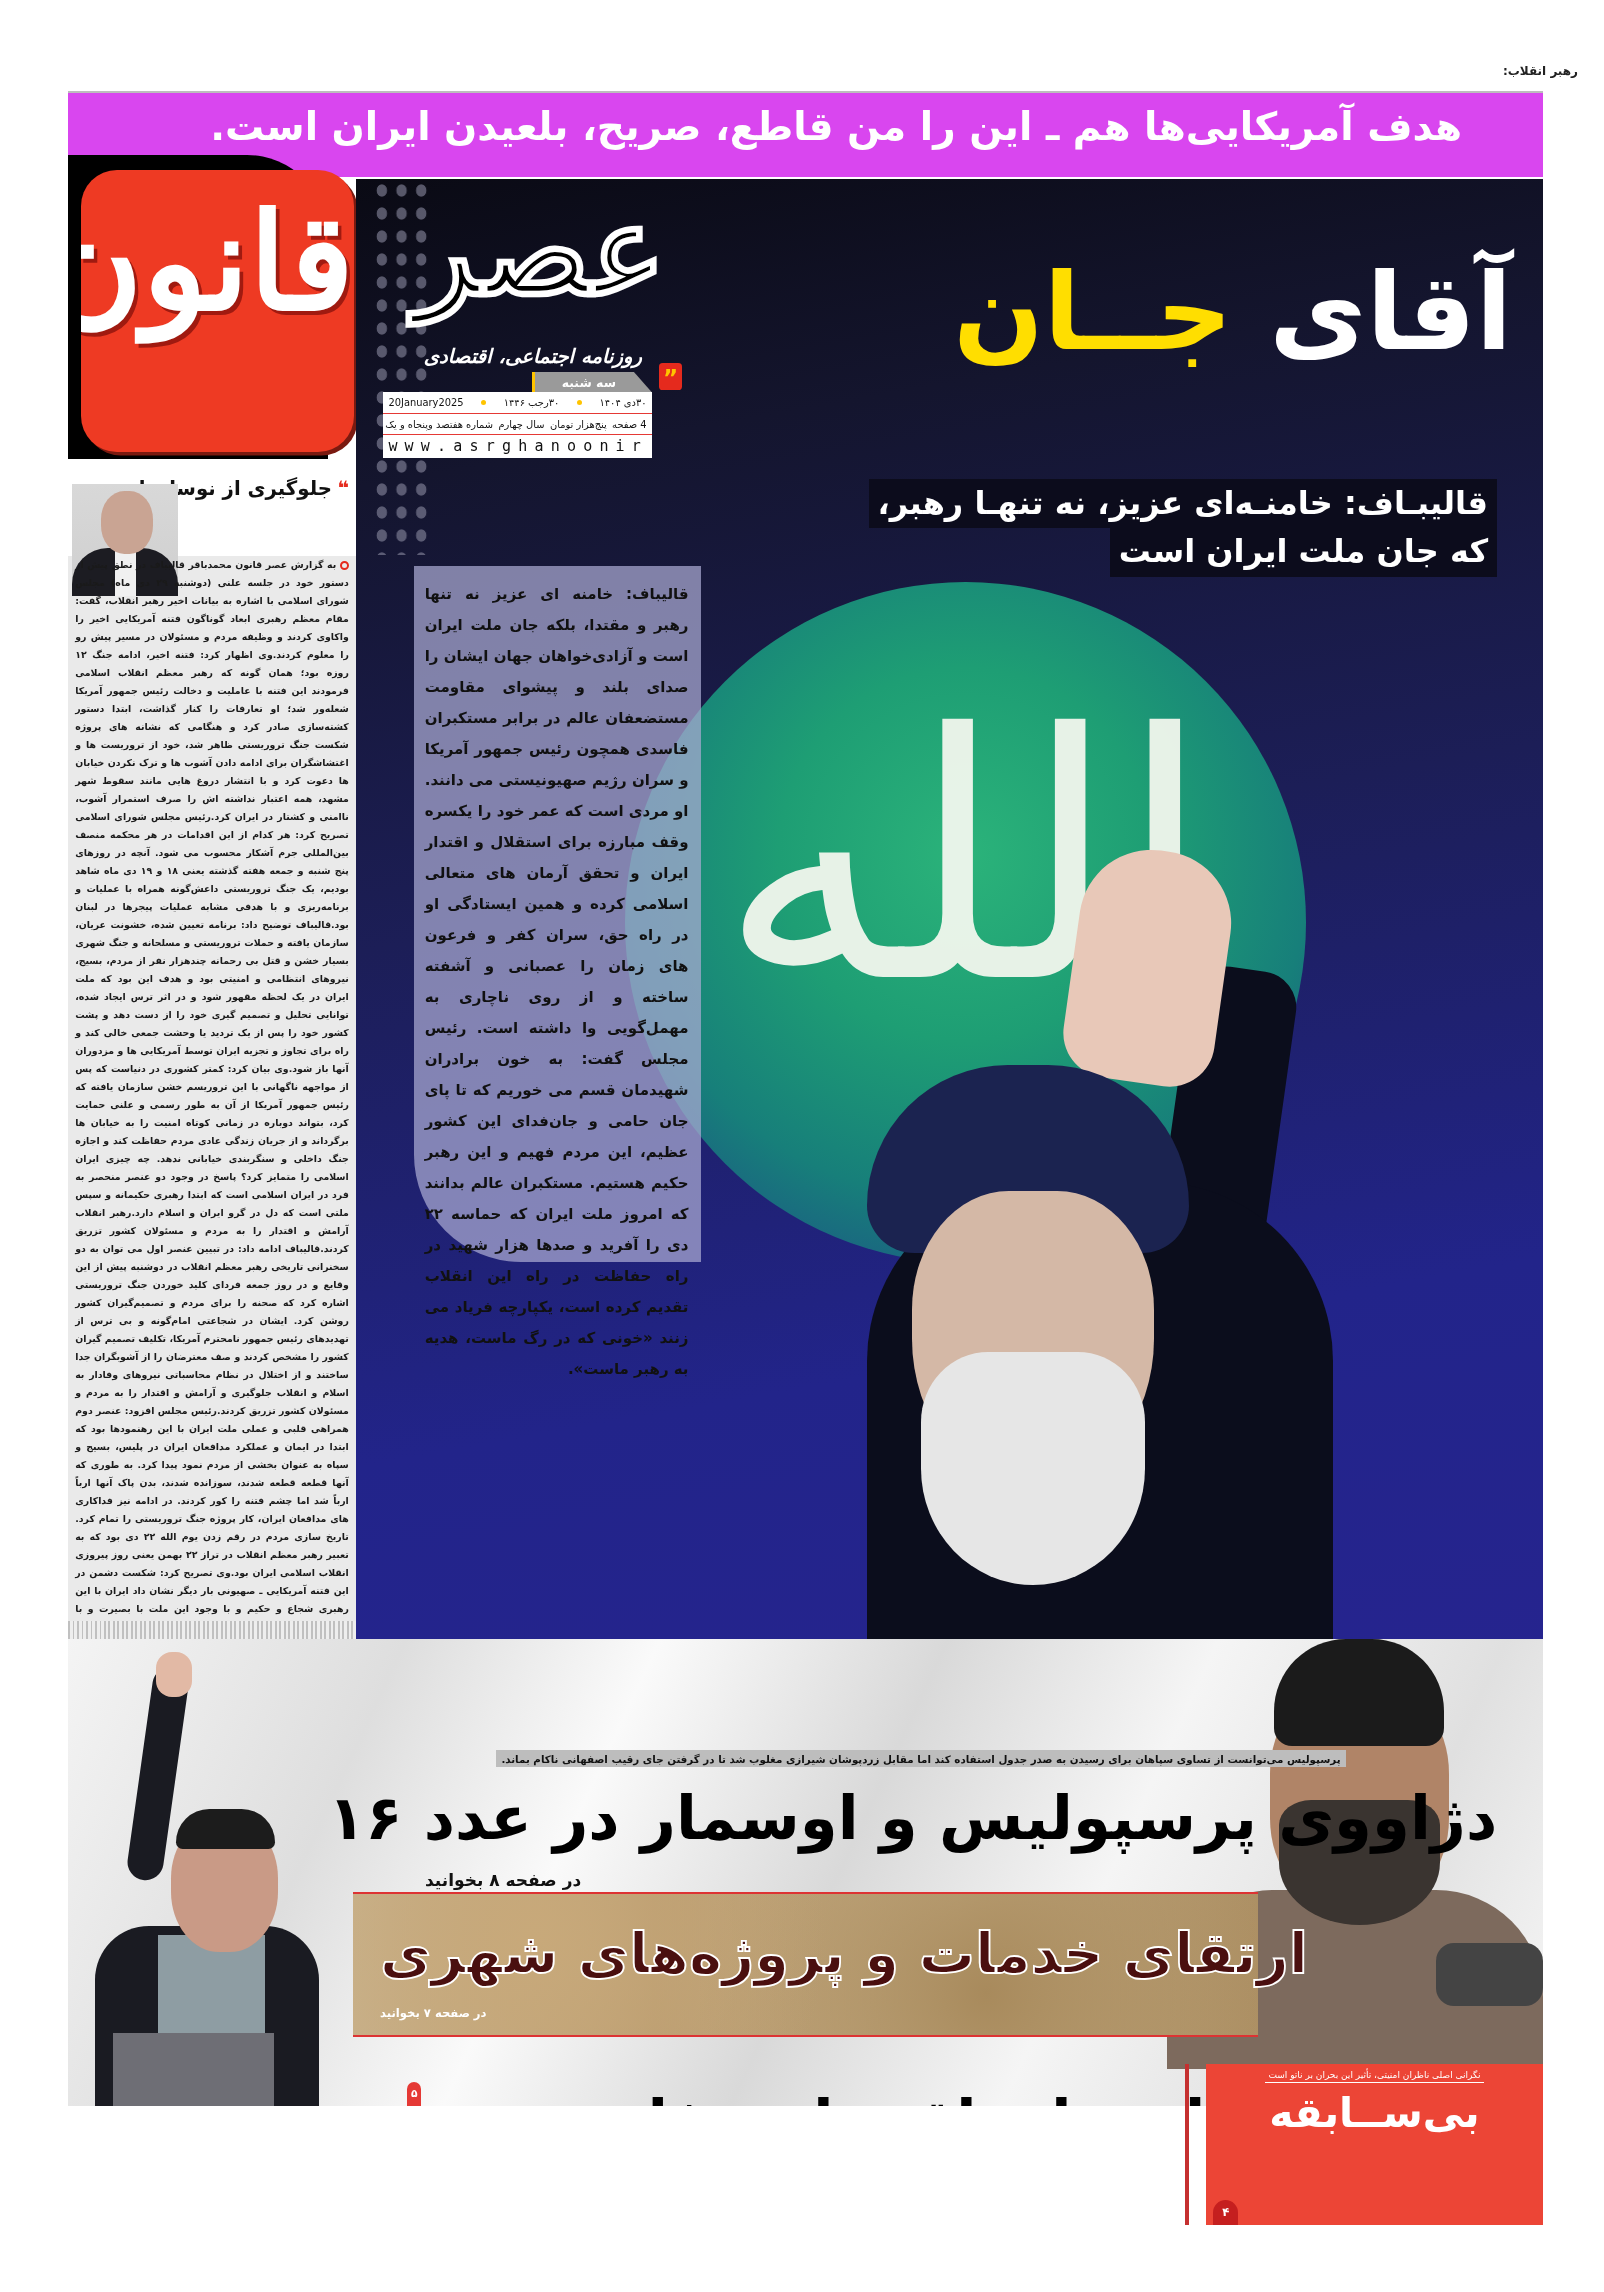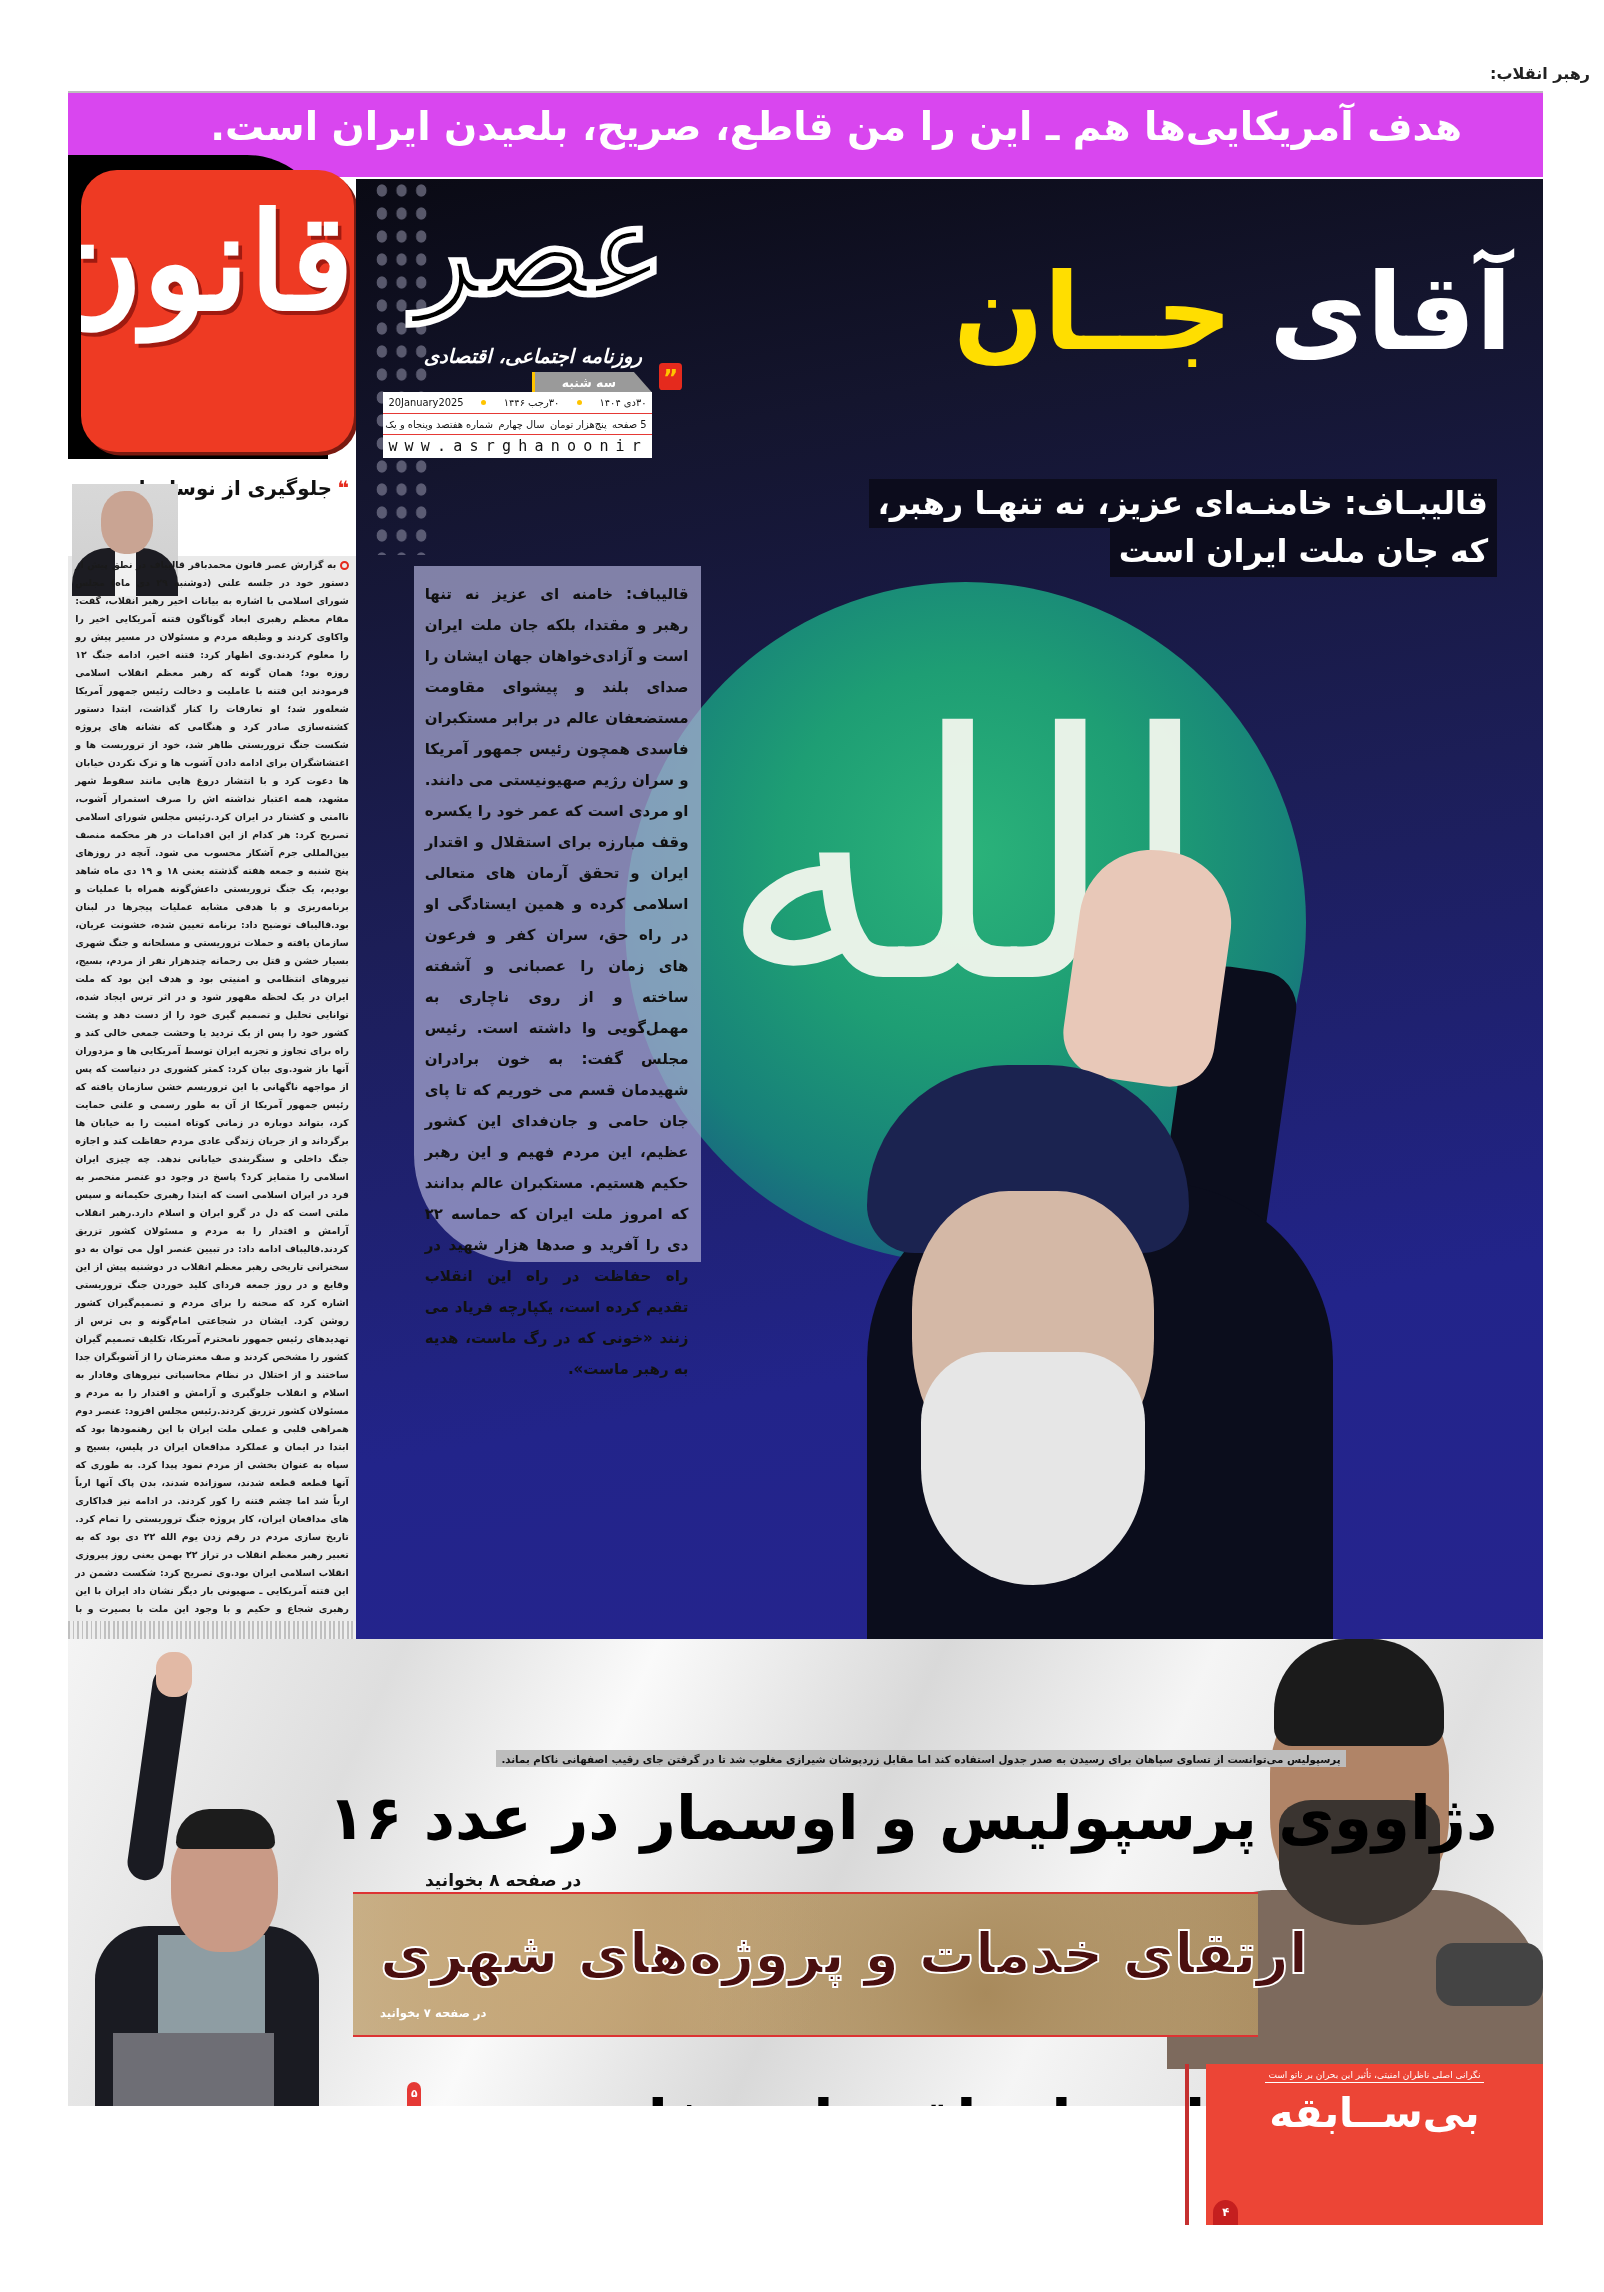--- a/index.html
+++ b/index.html
@@ -1,19 +1,19 @@
 <!DOCTYPE html>
 <html lang="fa" dir="rtl" style="font-size:14.3px"><head>
 <meta charset="utf-8">
 <style>
   * { box-sizing: border-box; margin: 0; padding: 0; }
   html, body { width: 1605px; height: 2293px; background: #ffffff; overflow: hidden; }
   body { position: relative; font-family: "DejaVu Sans", sans-serif; color: #111; }
 
-  .kicker { position: absolute; top: 64px; right: 15px; font-size: 16px; color: #222; font-weight: bold; }
+  .kicker { position: absolute; top: 64px; right: 27px; font-size: 12px; color: #222; font-weight: bold; }
 
   .top-bar { position: absolute; left: 68px; top: 91px; width: 1475px; height: 86px;
     background: #d946ef; border-top: 2.7px solid #bdbdbd; }
   .top-bar-title { position: absolute; right: 81px; top: 10.7px; color: #fff; font-size: 39px;
     font-weight: bold; letter-spacing: -0.9px; white-space: nowrap; }
 
   
   .logo-back { position: absolute; left: 68px; top: 155px; width: 260px; height: 304px;
     background: #000; border-radius: 0 81px 0 0; }
   .logo { position: absolute; left: 81px; top: 170px; width: 273px; height: 282px;
@@ -152,21 +152,21 @@
     <div class="info-box">
       <div class="day-tab">سه شنبه</div>
       <div class="info-row">
         <span>۳۰دی ۱۴۰۴</span>
         <span class="dot"></span>
         <span>۳۰رجب ۱۴۴۶</span>
         <span class="dot"></span>
         <span>20January2025</span>
       </div>
       <div class="info-row">
-        <span>5 صفحه</span>
+        <span>4 صفحه</span>
         <span class="dot"></span>
         <span>پنج‌هزار تومان</span>
         <span class="dot"></span>
         <span>سال چهارم</span>
         <span class="dot"></span>
         <span>شماره هفتصد وپنجاه و یک</span>
       </div>
       <div class="url-row">www.asrghanoonir</div>
     </div>
   </div>

